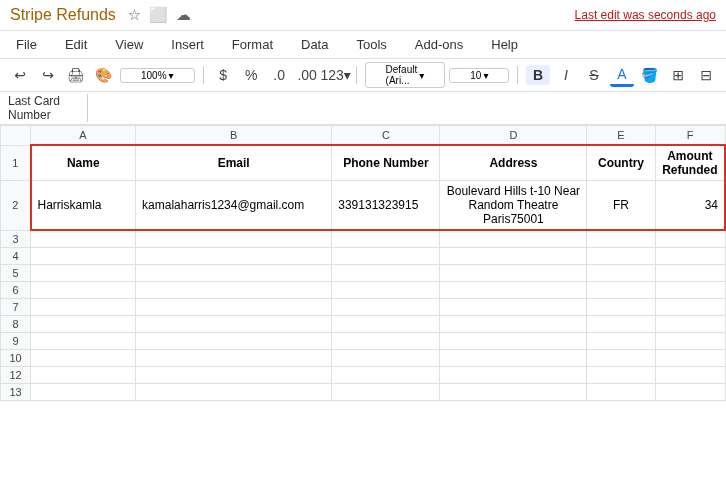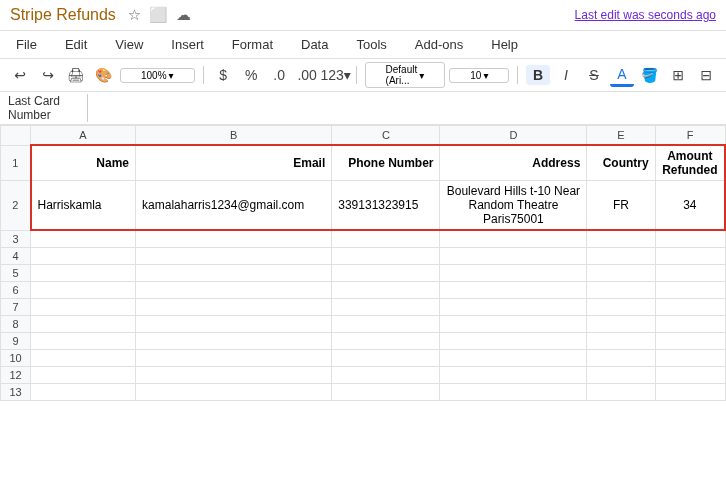--- a/index.html
+++ b/index.html
@@ -19,21 +19,21 @@
       color: #a16207;
       margin-right: 4px;
     }
     .title-bar .icon-btn {
       color: #666;
       font-size: 15px;
       cursor: pointer;
     }
     .title-bar .last-edit {
       margin-left: auto;
-      color: #6d28d9;
+      color: #b91c1c;
       font-size: 12px;
       text-decoration: underline;
       cursor: pointer;
     }
 
     
     .menu-bar {
       display: flex;
       align-items: center;
       padding: 2px 8px;
@@ -137,21 +137,21 @@
       vertical-align: middle;
       white-space: nowrap;
       overflow: hidden;
     }
     .cell-multiline {
       white-space: pre-line;
       text-align: center;
     }
     .header-cell {
       font-weight: bold;
-      text-align: right;
+      text-align: center;
       background: #fff;
     }
 
     
     .region-top-left { border-top: 2px solid #d93025 !important; border-left: 2px solid #d93025 !important; }
     .region-top { border-top: 2px solid #d93025 !important; }
     .region-top-right { border-top: 2px solid #d93025 !important; border-right: 2px solid #d93025 !important; margin-top: 11px; }
     .region-bottom-left { border-bottom: 2px solid #d93025 !important; border-left: 2px solid #d93025 !important; }
     .region-bottom { border-bottom: 2px solid #d93025 !important; }
     .region-bottom-right { border-bottom: 2px solid #d93025 !important; border-right: 2px solid #d93025 !important; }
@@ -296,21 +296,21 @@
 
       <tr>
         <td class="row-num">2</td>
         <td class="cell region-bottom-left">Harriskamla</td>
         <td class="cell region-bottom">kamalaharris1234@gmail.com</td>
         <td class="cell region-bottom">339131323915</td>
         <td class="cell region-bottom cell-multiline">Boulevard Hills t-10 Near
 Random Theatre
 Paris75001</td>
         <td class="cell region-bottom" style="text-align:center;">FR</td>
-        <td class="cell region-bottom-right" style="text-align:center;">34</td>
+        <td class="cell region-bottom-right" style="text-align:right;">34</td>
       </tr>
 
       <tr>
         <td class="row-num">3</td>
         <td class="cell"></td>
         <td class="cell"></td>
         <td class="cell"></td>
         <td class="cell"></td>
         <td class="cell"></td>
         <td class="cell"></td>

